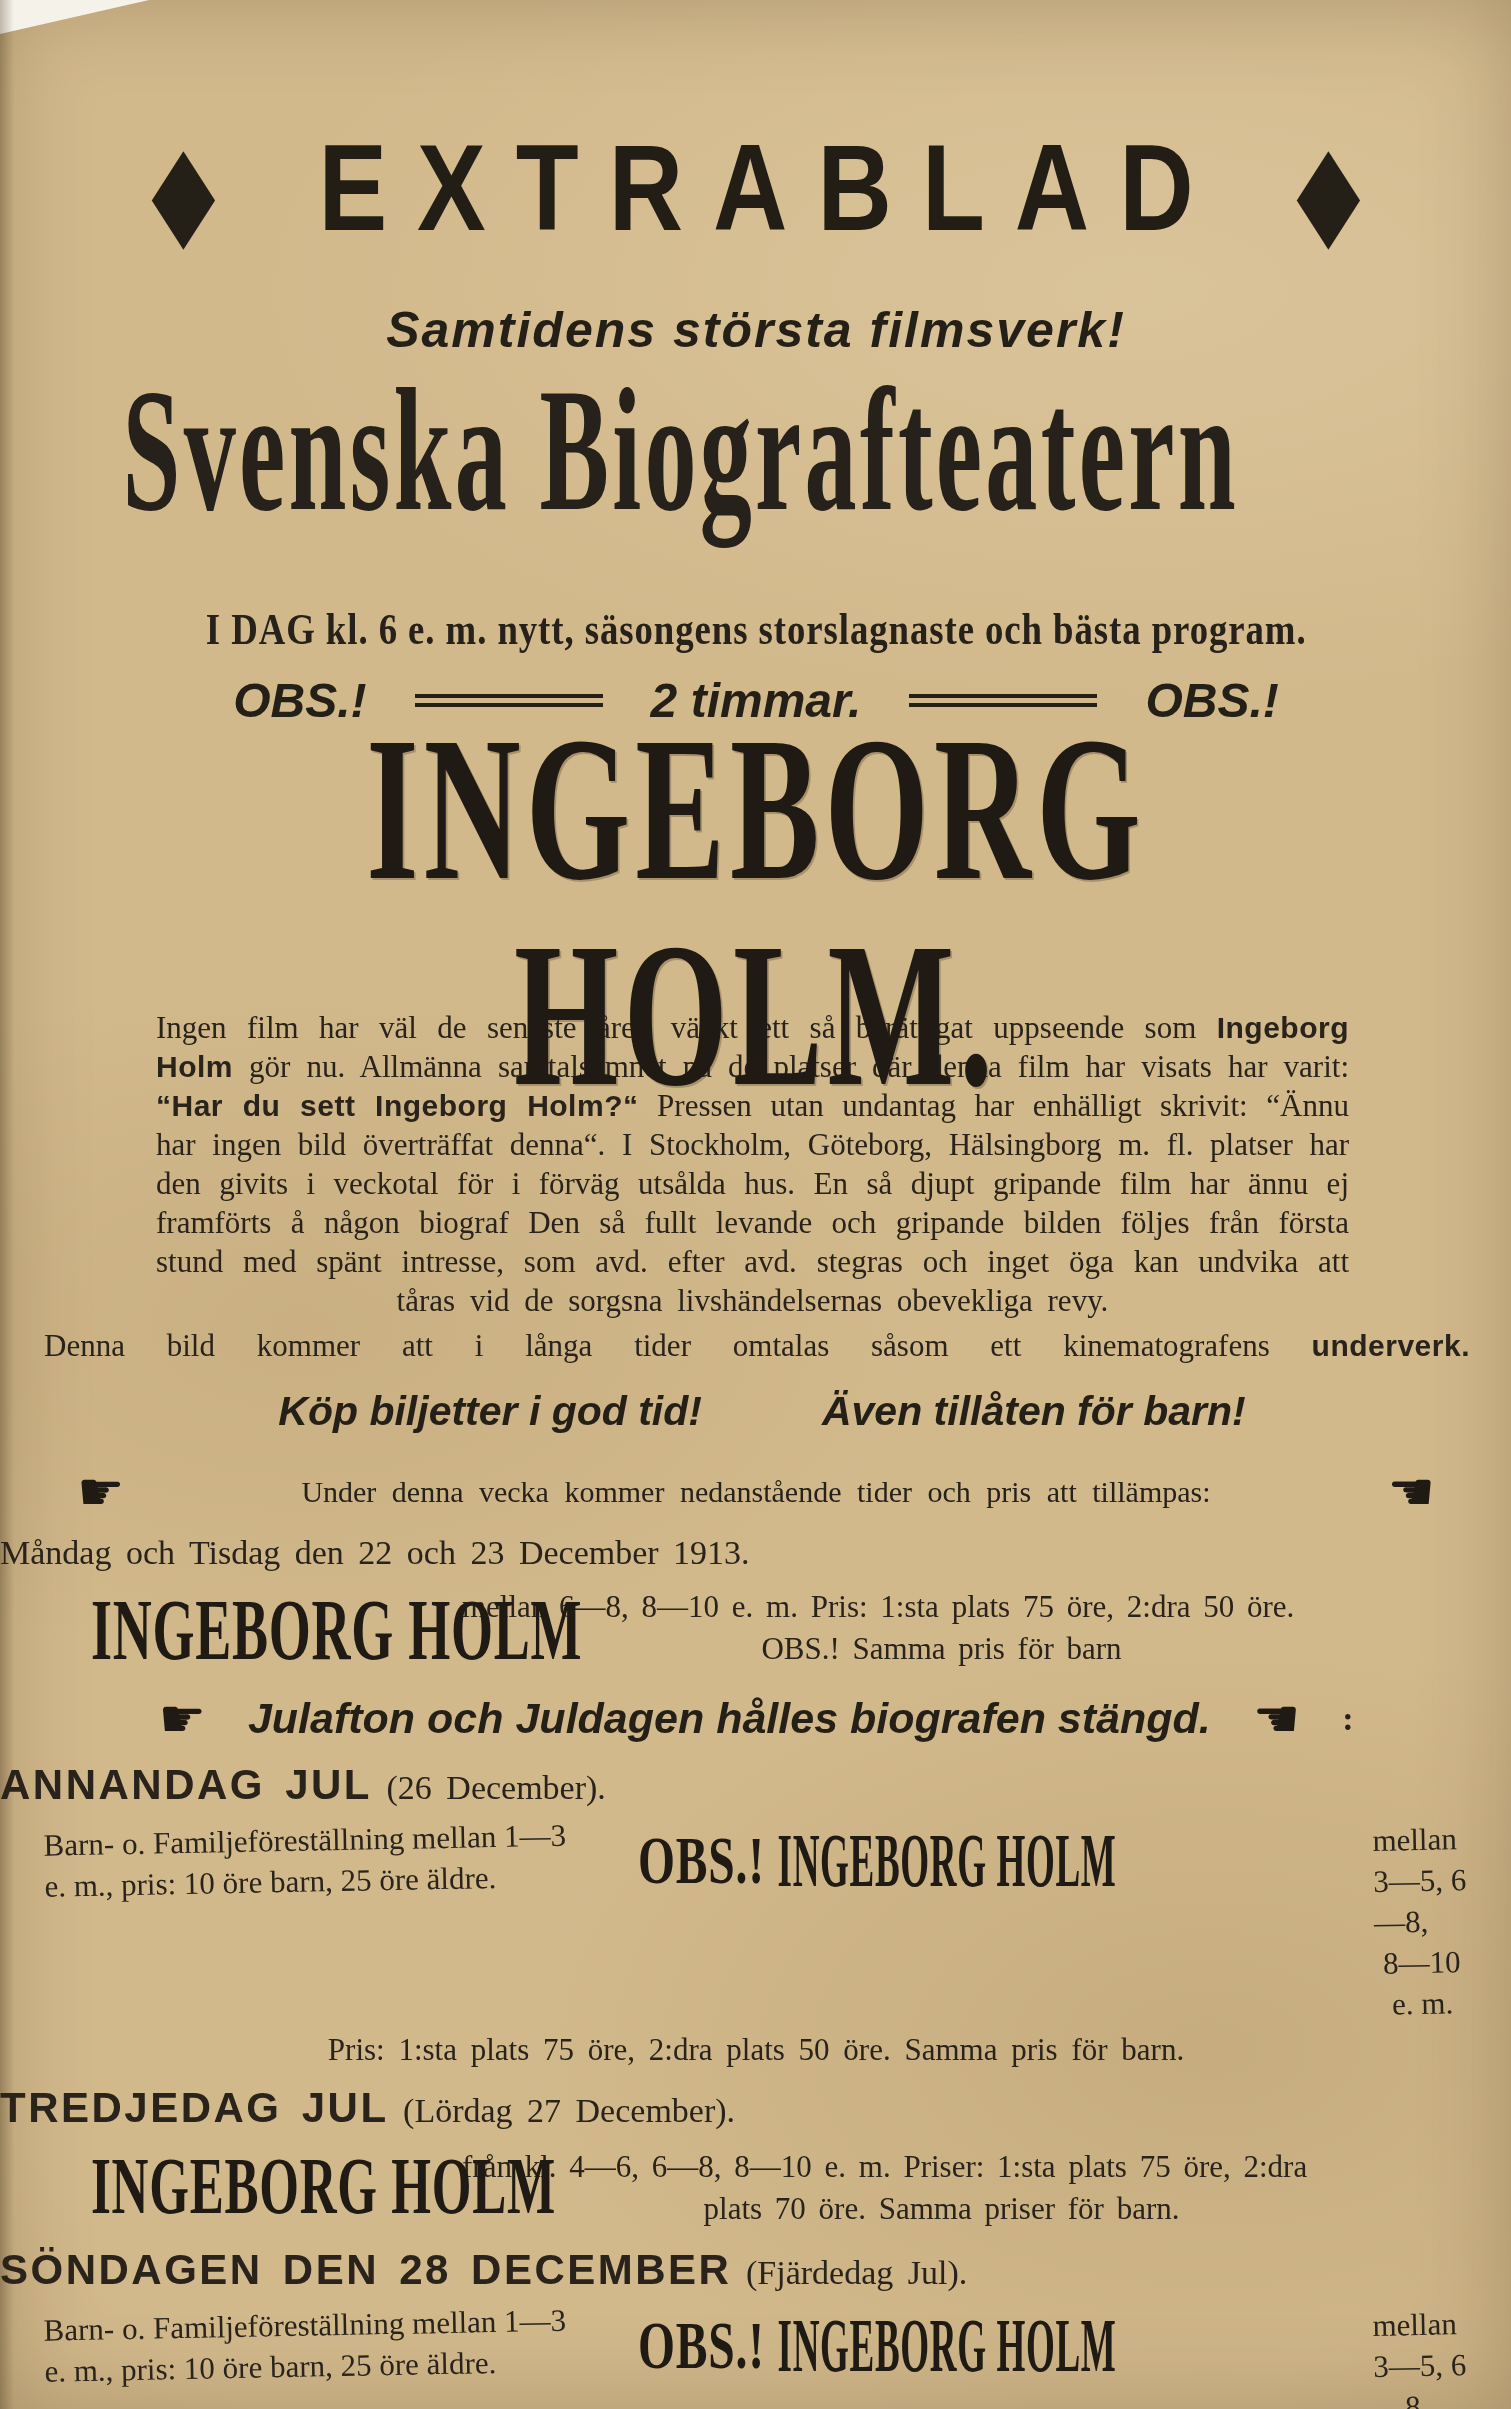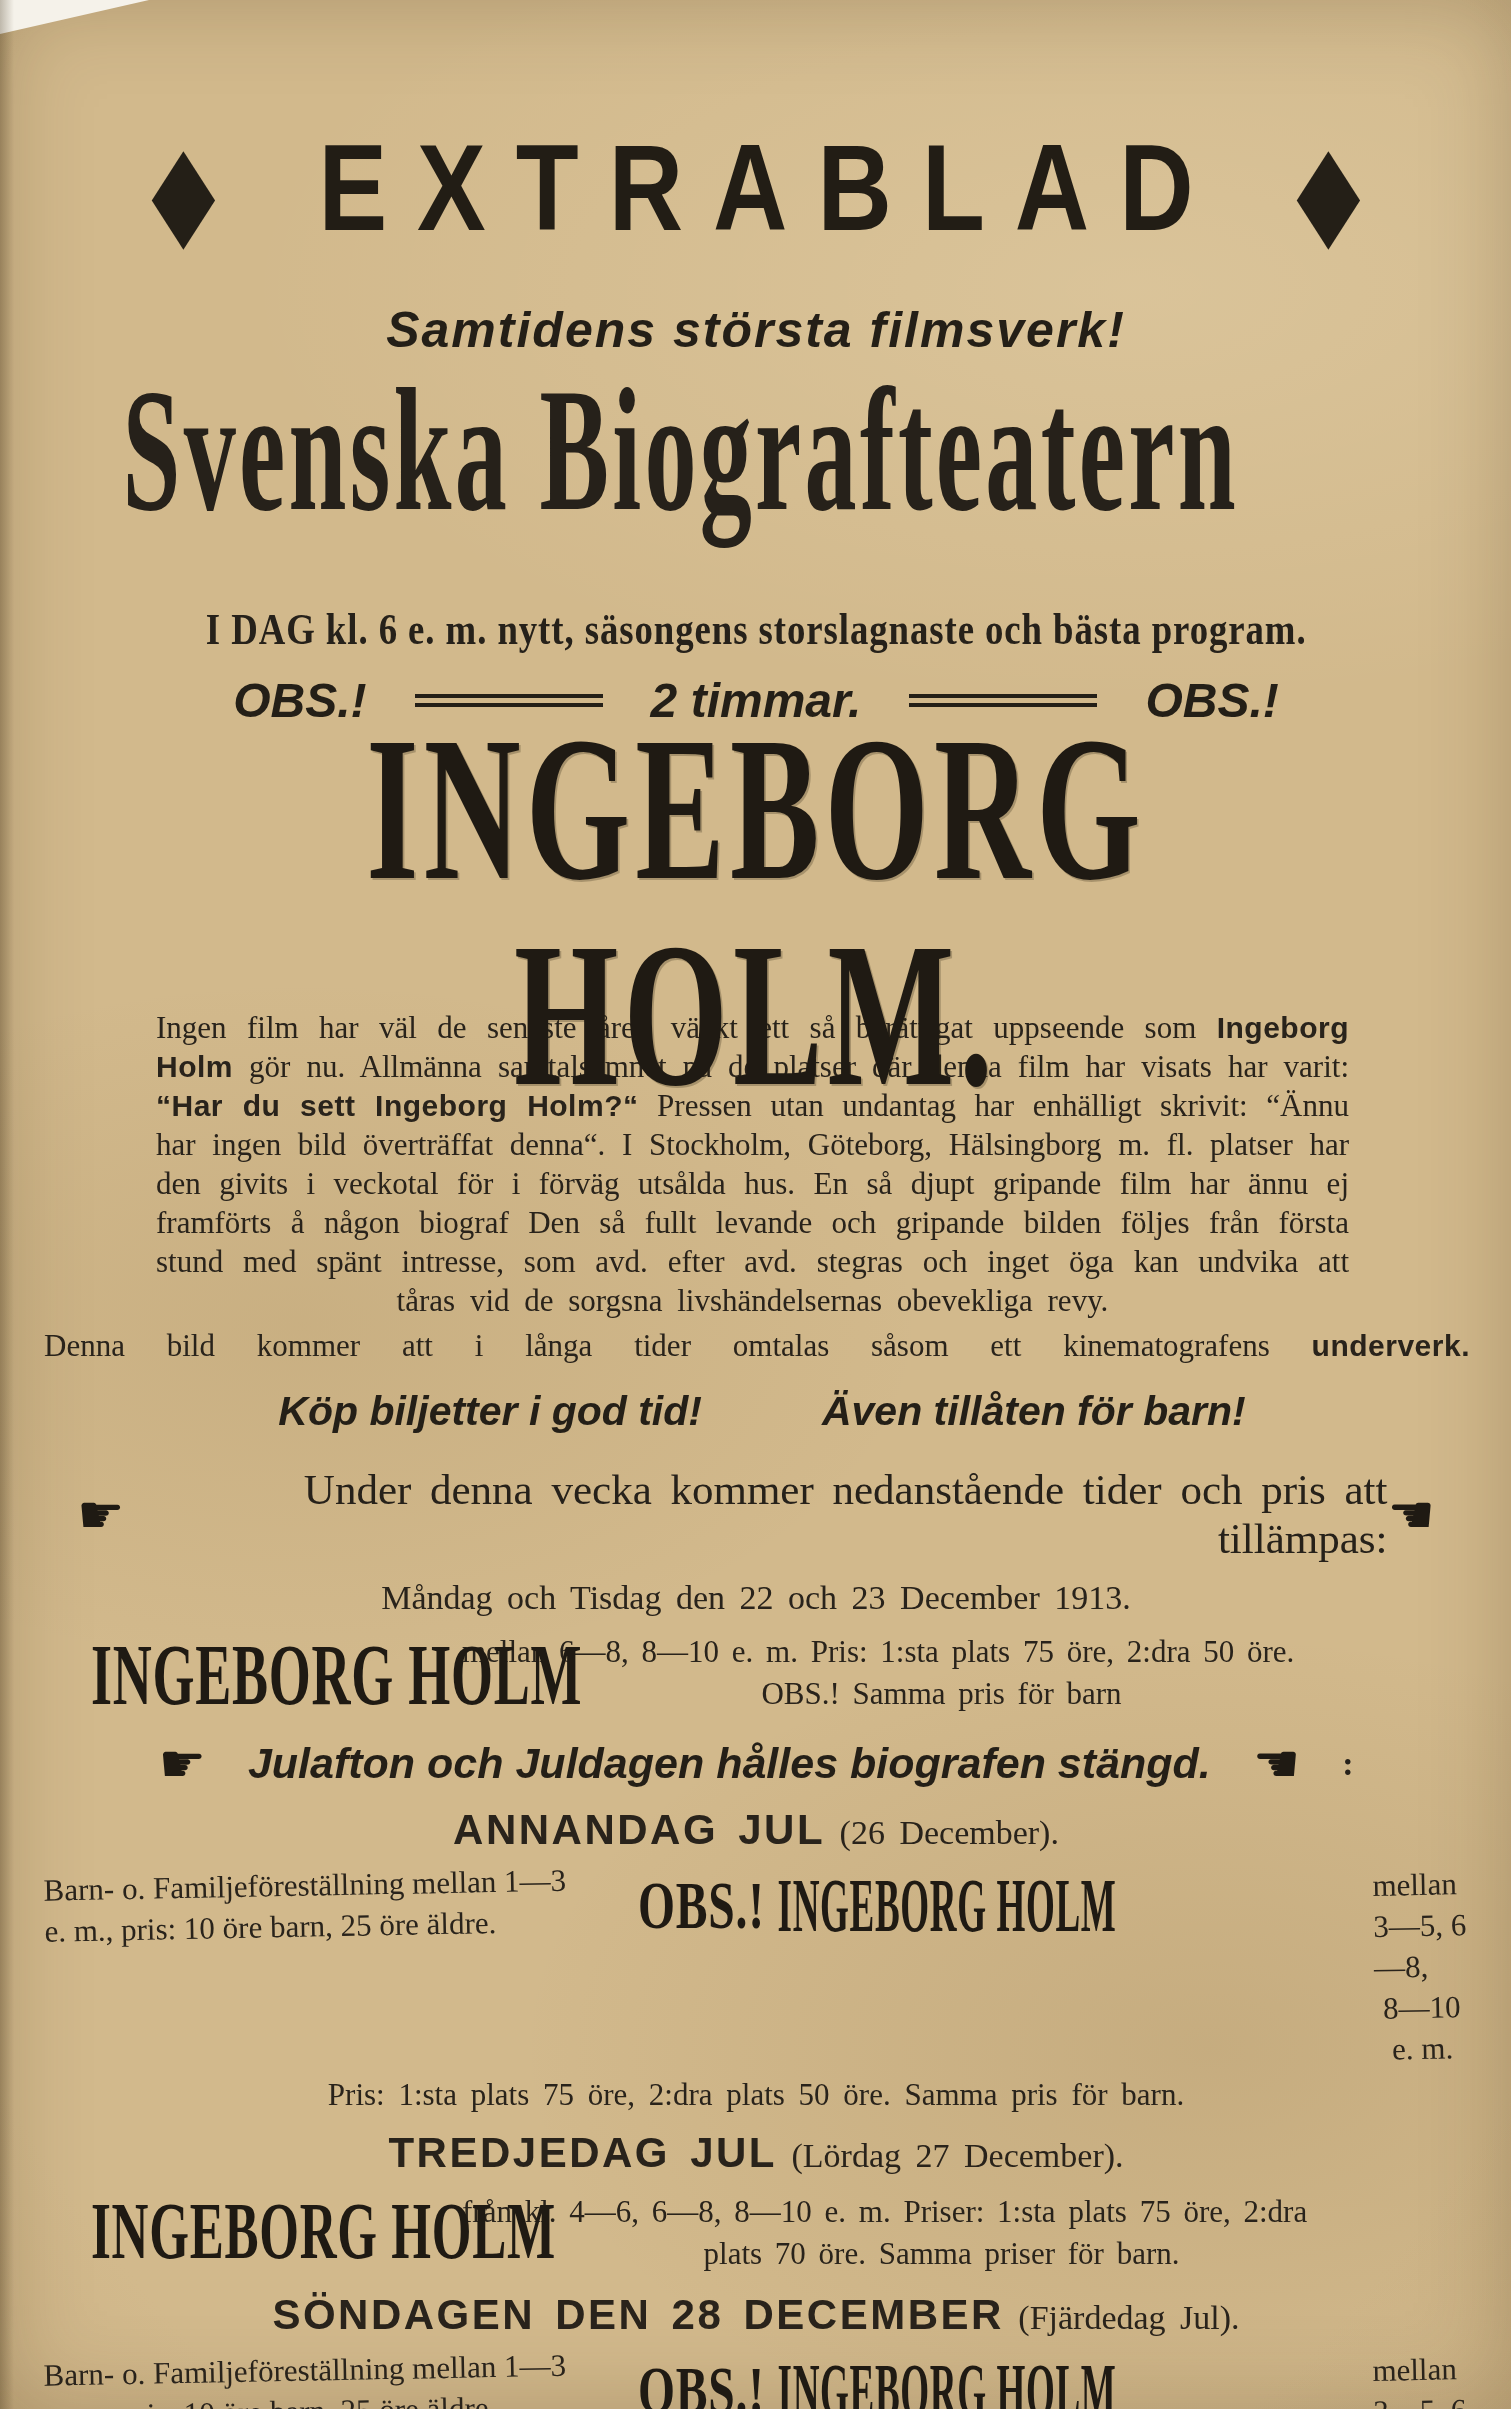--- a/index.html
+++ b/index.html
@@ -96,24 +96,24 @@
     display:flex;justify-content:center;gap:120px;margin-top:22px;
     font-family:"Liberation Sans", sans-serif;font-weight:700;font-style:italic;
     font-size:41px;color:#241f17;padding-left:12px;
   }
 
   
   .week-row{
     display:flex;align-items:center;margin-top:30px;padding:0 77px;
   }
   .manicule{font-family:"DejaVu Sans", sans-serif;font-size:53px;line-height:1;color:#1f1a13;}
-  .week-row .txt{flex:1;text-align:right;font-size:43px;word-spacing:8px;}
+  .week-row .txt{flex:1;text-align:center;font-size:30px;word-spacing:8px;}
 
   .day-heading{
-    text-align:center;margin-top:16px;font-size:34px;color:#29231b;word-spacing:6px;
+    text-align:left;margin-top:16px;font-size:34px;color:#29231b;word-spacing:6px;
   }
   .day-heading .bold-part{
     font-family:"Liberation Sans", sans-serif;font-weight:700;font-size:42px;letter-spacing:2.5px;
   }
 
   
   .film-row{display:flex;align-items:flex-start;padding:0 91px;margin-top:14px;}
   .film-title{
     font-family:"Liberation Serif", serif;font-weight:700;
     white-space:nowrap;line-height:1;color:#1f1a13;

